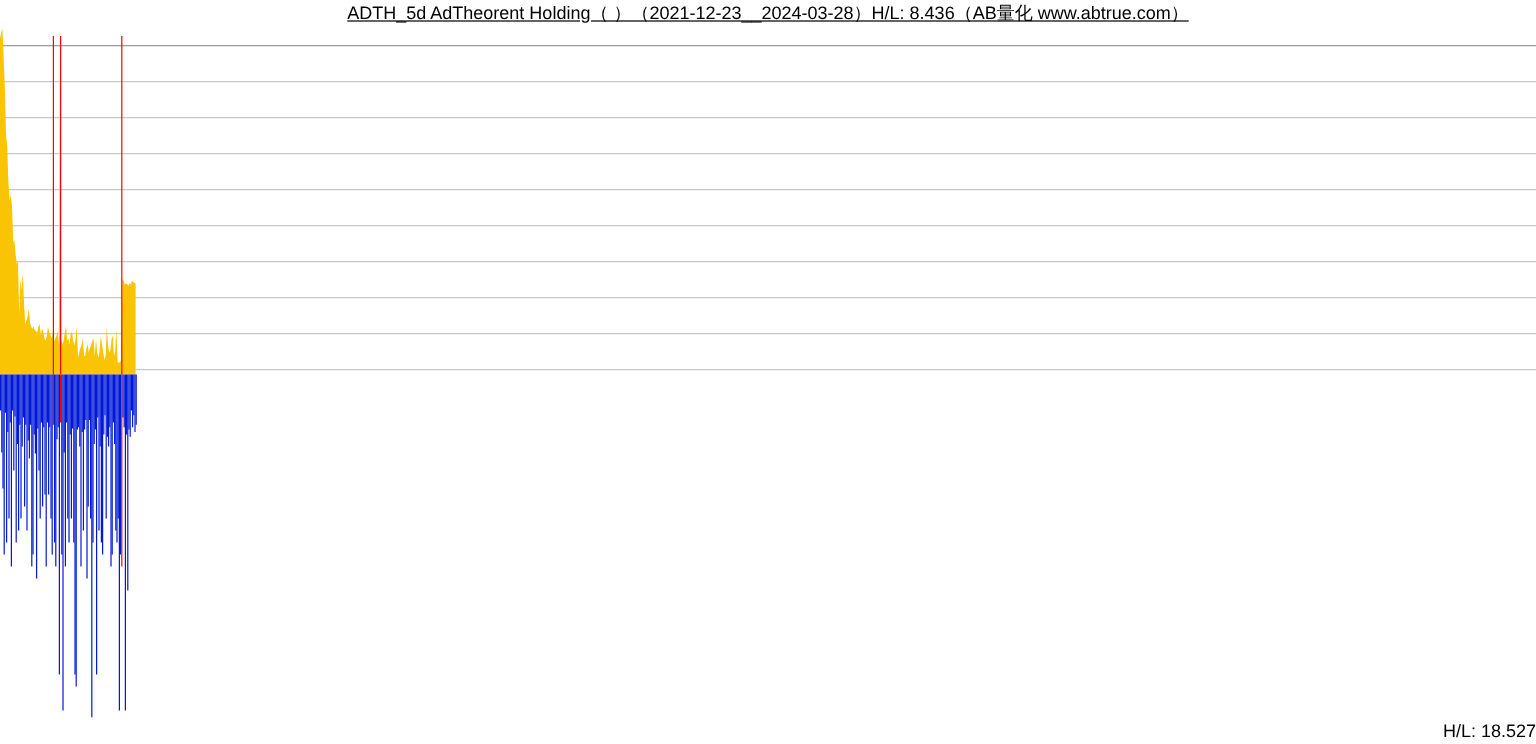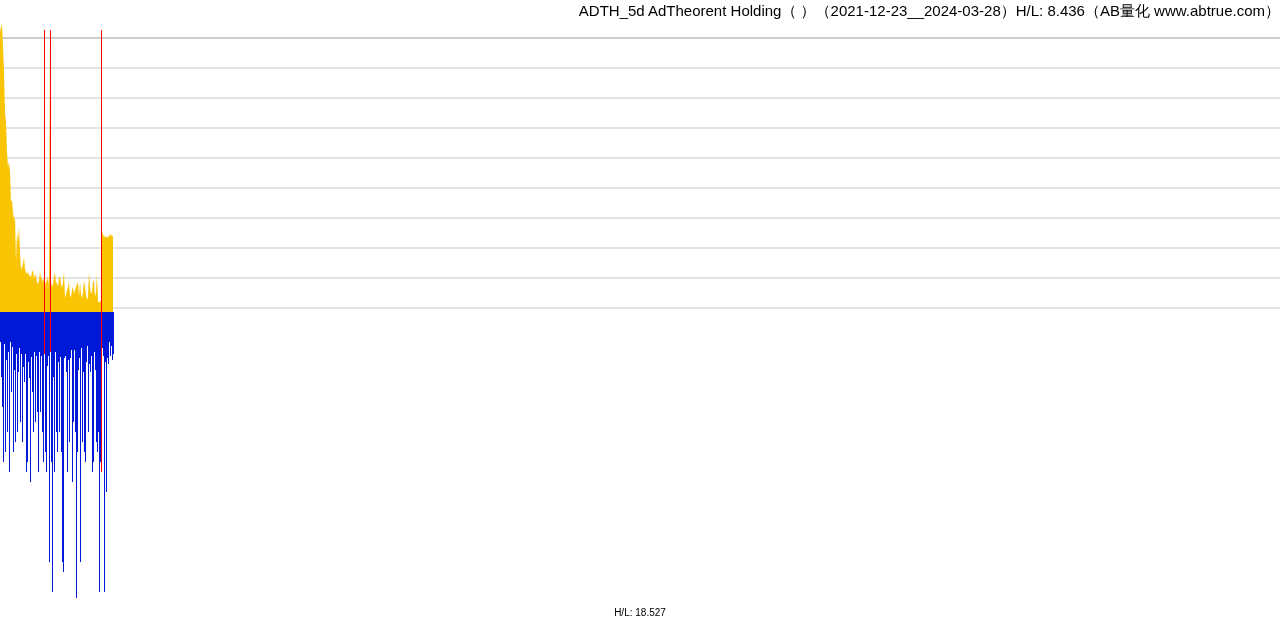--- a/index.html
+++ b/index.html
@@ -1,18 +1,18 @@
 <!DOCTYPE html>
 <html><head>
   <meta charset="utf-8">
   <style>
     * { margin: 0; padding: 0; box-sizing: border-box; }
     html, body { width: 1280px; height: 620px; background: #fff; font-family: Arial, "Microsoft YaHei", sans-serif; overflow: hidden; }
-    .title { position: absolute; top: 2px; left: 0; width: 100%; text-align: right; font-size: 15px; color: #000; }
-    .footer { position: absolute; bottom: 2px; left: 0; width: 100%; text-align: center; font-size: 10px; color: #000; margin-top: 12px; }
+    .title { position: absolute; top: 2px; left: 0; width: 100%; text-align: center; font-size: 15px; color: #000; text-decoration: underline; }
+    .footer { position: absolute; bottom: 2px; left: 0; width: 100%; text-align: right; font-size: 15px; color: #000; margin-top: 12px; }
     .chart { position: absolute; top: 22px; left: 0; width: 1280px; height: 576px; }
     svg { display: block; }
   </style>
 </head>
 <body>
 
 <div class="title">ADTH_5d AdTheorent Holding（ ）（2021-12-23__2024-03-28）H/L: 8.436（AB量化  www.abtrue.com）</div>
 
 <div class="chart">
   <svg id="svg" width="1280" height="576" viewBox="0 0 1280 576">

